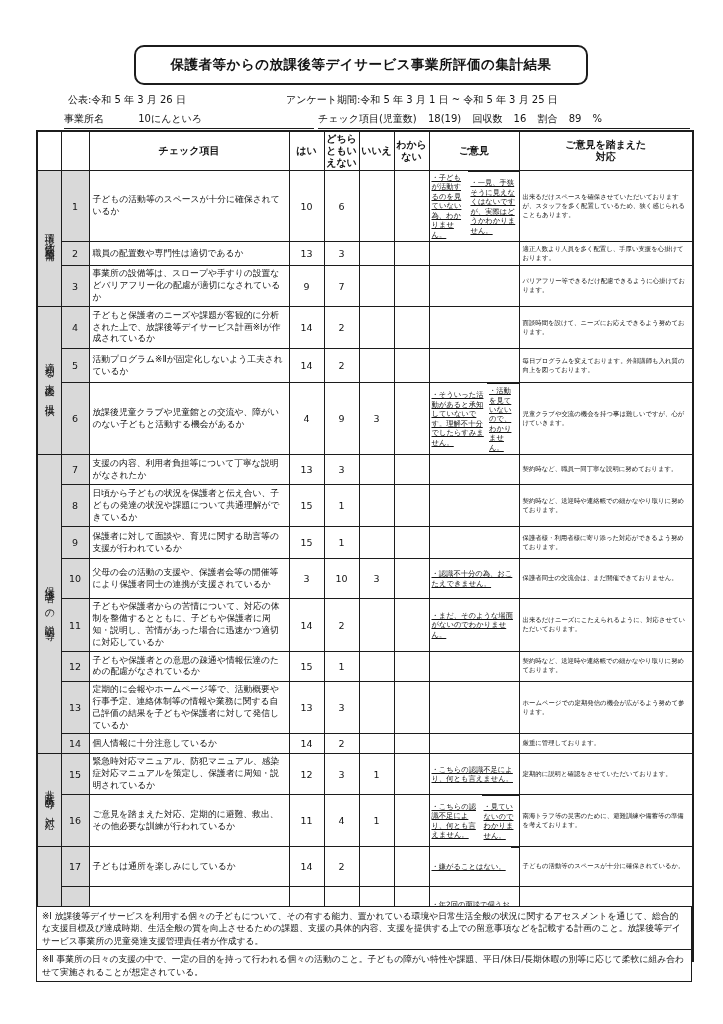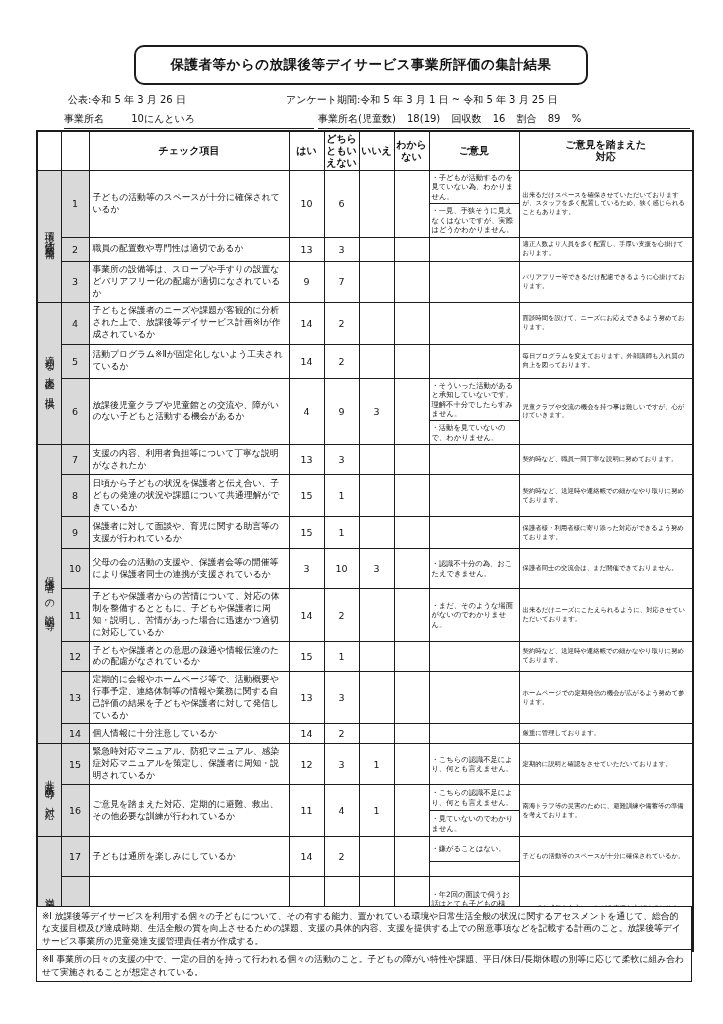--- a/index.html
+++ b/index.html
@@ -20,21 +20,21 @@
 
   .meta1 { position: absolute; top: 93px; left: 0; width: 723px; font-size: 10px; }
   .meta1 .publish { position: absolute; left: 68px; top: 0; white-space: nowrap; }
   .meta1 .period  { position: absolute; left: 286px; top: 0; white-space: nowrap; }
 
   .meta2 { position: absolute; top: 112px; left: 0; width: 723px; font-size: 10px; }
   .meta2 .office {
     position: absolute; left: 64px; top: 0; width: 250px;
     border-bottom: 1.5px solid #1c1c1c; padding-bottom: 2px; white-space: nowrap;
   }
-  .meta2 .office .name { margin-left: 24px; }
+  .meta2 .office .name { margin-left: 31px; }
   .meta2 .stats {
     position: absolute; left: 318px; top: 0; width: 372px;
     border-bottom: 1.5px solid #1c1c1c; padding-bottom: 2px; white-space: nowrap;
   }
   .meta2 .stats span { margin-right: 8px; }
 
   table.main {
     position: absolute; top: 130px; left: 36px; width: 656px;
     border-collapse: collapse; table-layout: fixed;
     border: 2px solid #1c1c1c;
@@ -46,21 +46,21 @@
 
   td.cat { background: #d9d9d9; text-align: center; }
   td.cat span {
     writing-mode: vertical-rl; text-orientation: upright;
     font-size: 10px; letter-spacing: 3px; line-height: 1; display:inline-block;
   }
   td.numc { background: #d9d9d9; text-align: center; font-size: 9.5px; }
   td.item { font-size: 8.8px; line-height: 1.35; padding: 2px 3px; text-align: left; margin-top: 18px; }
   td.ans  { text-align: center; font-size: 9.5px; }
   td.opn  { padding: 0; vertical-align: top; height: inherit; }
-  .op-stack { display: flex; flex-direction: column; height: 100%; }
+  .op-stack { display: flex; flex-direction: row; height: 100%; text-decoration: underline; }
   .op { flex: 1 1 auto; font-size: 7.3px; line-height: 1.3; padding: 2px 2px; display:flex; align-items:center; }
   .op + .op { border-top: 1px solid #1c1c1c; }
   td.resp { font-size: 6.4px; line-height: 1.4; padding: 2px 3px; }
 
   .notes { position: absolute; left: 36px; top: 906px; width: 656px; }
   .note {
     border: 1.5px solid #1c1c1c; font-size: 8.8px; line-height: 1.4;
     padding: 3px 5px; background: #fff;
   }
   .note + .note { margin-top: -1.5px; }
@@ -78,21 +78,21 @@
     <span class="publish">公表:令和 5 年 3 月  26 日</span>
     <span class="period">アンケート期間:令和 5 年 3 月  1 日 ~ 令和 5 年 3 月 25 日</span>
   </div>
 
   <div class="meta2">
     <span class="office">
       <span>事業所名</span>
       <span class="name">10にんといろ</span>
     </span>
     <span class="stats">
-      <span>事業所名(児童数)</span>
+      <span>チェック項目(児童数)</span>
       <span>18(19)</span>
       <span>回収数</span>
       <span>16</span>
       <span>割合</span>
       <span>89</span>
       <span>%</span>
     </span>
   </div>
 
   <table class="main">

